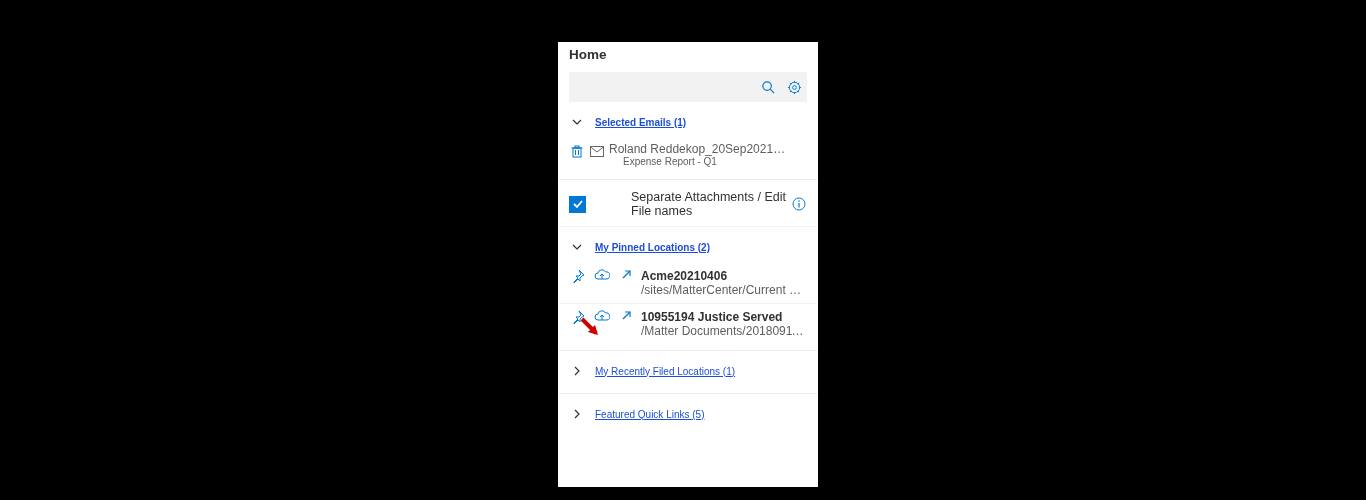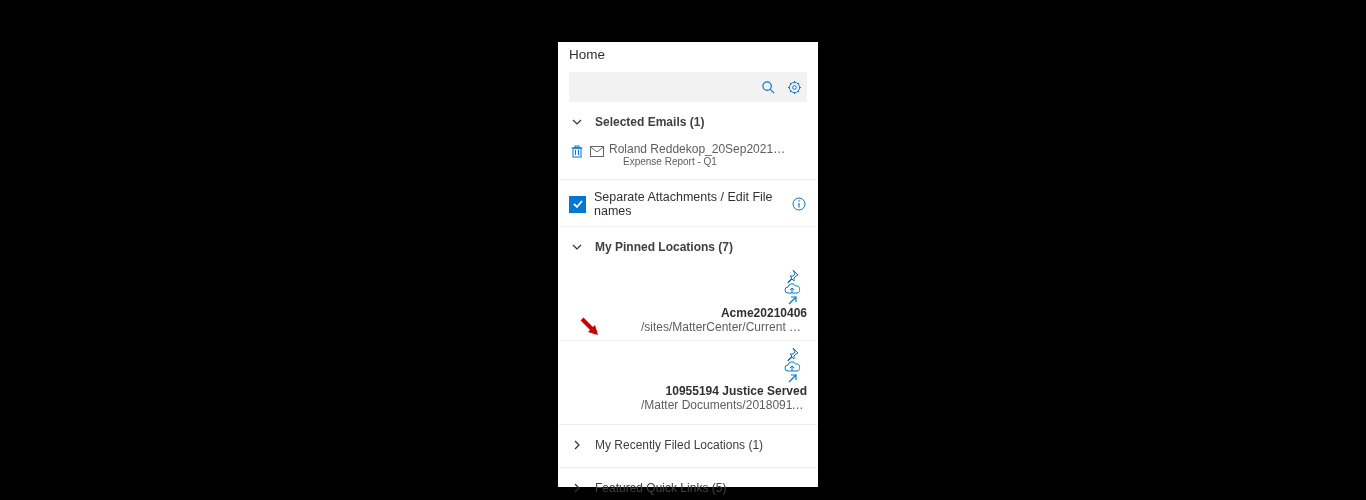--- a/index.html
+++ b/index.html
@@ -1,36 +1,36 @@
 <!DOCTYPE html>
 <html><head>
 <meta charset="utf-8">
 <style>
   * { margin:0; padding:0; box-sizing:border-box; font-family:"Segoe UI","Segoe UI Web",Arial,sans-serif; }
   body { background:#000; width:1366px; height:500px; position:relative; overflow:hidden; }
   .panel { position:absolute; left:558px; top:42px; width:260px; background:#fff; height:445px; border:1px solid #fff; }
-  .home-title { font-size:13.5px; font-weight:400; color:#323130; padding:4px 10px 10px 10px; }
+  .home-title { font-size:13.5px; font-weight:700; color:#323130; padding:4px 10px 10px 10px; }
   .searchbar { display:flex; align-items:center; background:#f2f2f2; height:30px; margin:0 10px; }
   .searchbar .spacer { flex:1; }
   .icon-btn { width:26px; height:26px; display:flex; align-items:center; justify-content:center; color:#0078d4; }
   .section-header { display:flex; align-items:center; padding:12px 10px 8px 10px; cursor:pointer; }
   .chevron { width:16px; height:16px; display:flex; align-items:center; justify-content:center; color:#323130; margin-right:10px; }
-  .section-title { font-size:12px; font-weight:600; color:#404040; }
+  .section-title { font-size:10px; font-weight:600; color:#1d4ed8;text-decoration:underline; }
   .email-item { display:flex; align-items:flex-start; padding:4px 10px 6px 10px; }
   .trash-icon { color:#0078d4; width:16px; height:16px; display:flex; align-items:center; justify-content:center; margin-right:4px; margin-top:1px; }
   .mail-icon { color:#666; width:16px; height:16px; display:flex; align-items:center; justify-content:center; margin-right:4px; margin-top:1px; }
   .email-text .line1 { font-size:12px; color:#605e5c; white-space:nowrap; overflow:hidden; text-overflow:ellipsis; max-width:178px; }
   .email-text .line2 { font-size:10px; color:#605e5c; margin-left:14px; }
   .divider { height:1px; background:#edebe9; margin-top:6px; }
   .sep-row { display:flex; align-items:center; padding:10px 10px 8px 10px; }
   .checkbox { width:17px; height:17px; background:#0078d4; display:flex; align-items:center; justify-content:center; margin-right:8px; }
-  .sep-label { font-size:12.5px; color:#323130; flex:1; }
+  .sep-label { font-size:12.5px; color:#323130; flex:1;margin-left:37px; }
   .info-icon { color:#0078d4; width:16px; height:16px; display:flex; align-items:center; justify-content:center; }
   .loc-item { padding:6px 10px 6px 10px; }
-  .loc-row1 { display:flex; align-items:flex-end;flex-direction:column; }
+  .loc-row1 { display:flex; align-items:flex-start; }
   .pin-icon, .cloud-icon, .ext-icon { color:#0078d4; width:18px; display:flex; align-items:center; justify-content:center; margin-right:6px; }
   .loc-title { font-size:12px; font-weight:600; color:#323130; }
   .loc-path { font-size:12px; color:#605e5c; margin-left:72px; white-space:nowrap; overflow:hidden; text-overflow:ellipsis; max-width:170px; }
   .arrow { position:absolute; left:578px; top:315px; width:26px; height:26px; pointer-events:none; }
   .soft-divider { height:1px; background:#f3f2f1; }
 </style>
 </head>
 <body>
 
 <div class="panel">
@@ -113,21 +113,21 @@
   </div>
 
   <div class="soft-divider"></div>
 
   <div class="section-header">
     <span class="chevron">
       <svg width="10" height="10" viewBox="0 0 10 10">
           <polyline points="1,3 5,7 9,3" fill="none" stroke="currentColor" stroke-width="1.2"></polyline>
         </svg>
     </span>
-    <span class="section-title">My Pinned Locations (7)</span>
+    <span class="section-title">My Pinned Locations (2)</span>
   </div>
 
   <div class="loc-item">
     <div class="loc-row1">
       <span class="pin-icon">
         <svg width="14" height="14" viewBox="0 0 14 14">
             <path d="M8 1l5 5-2 1-2 2 0 3-2-2-4 4 0-1 4-4-2-2 3 0 2-2z" fill="none" stroke="currentColor"></path>
           </svg>
       </span>
       <span class="cloud-icon">

